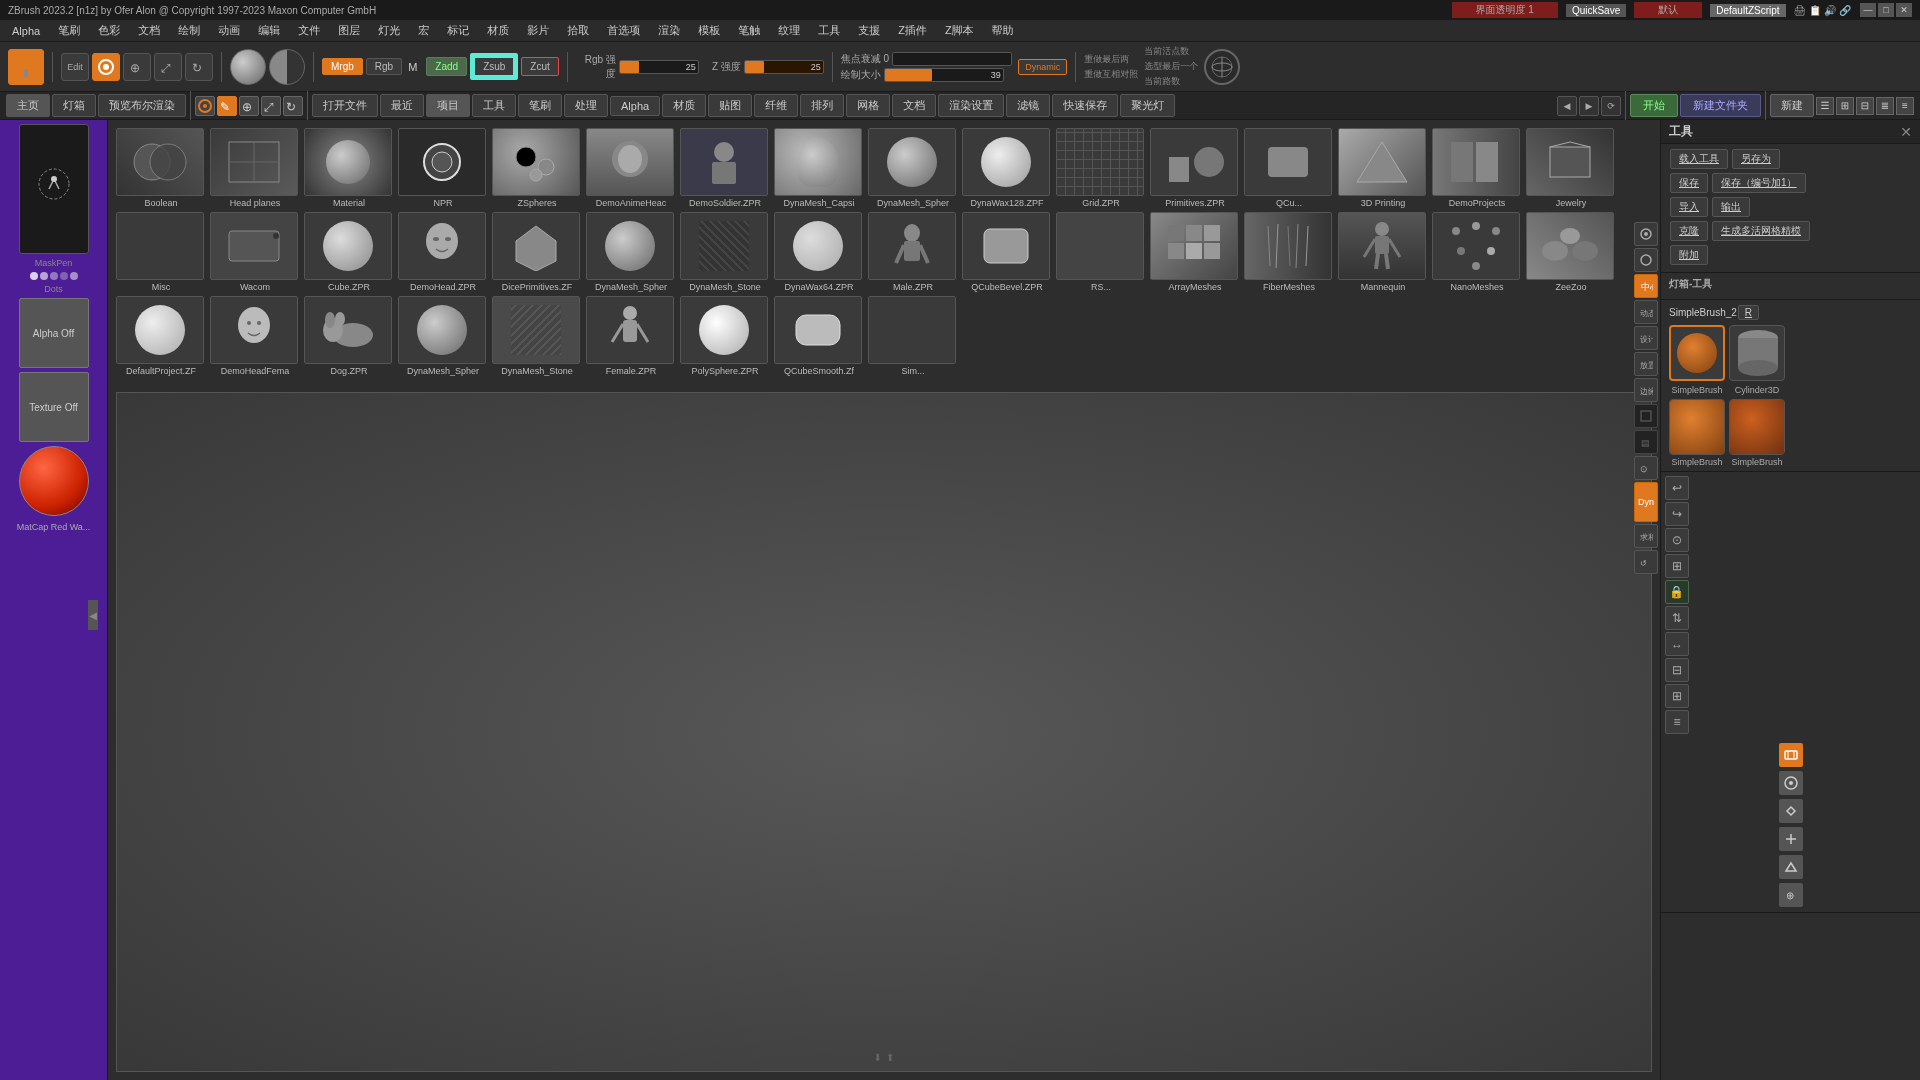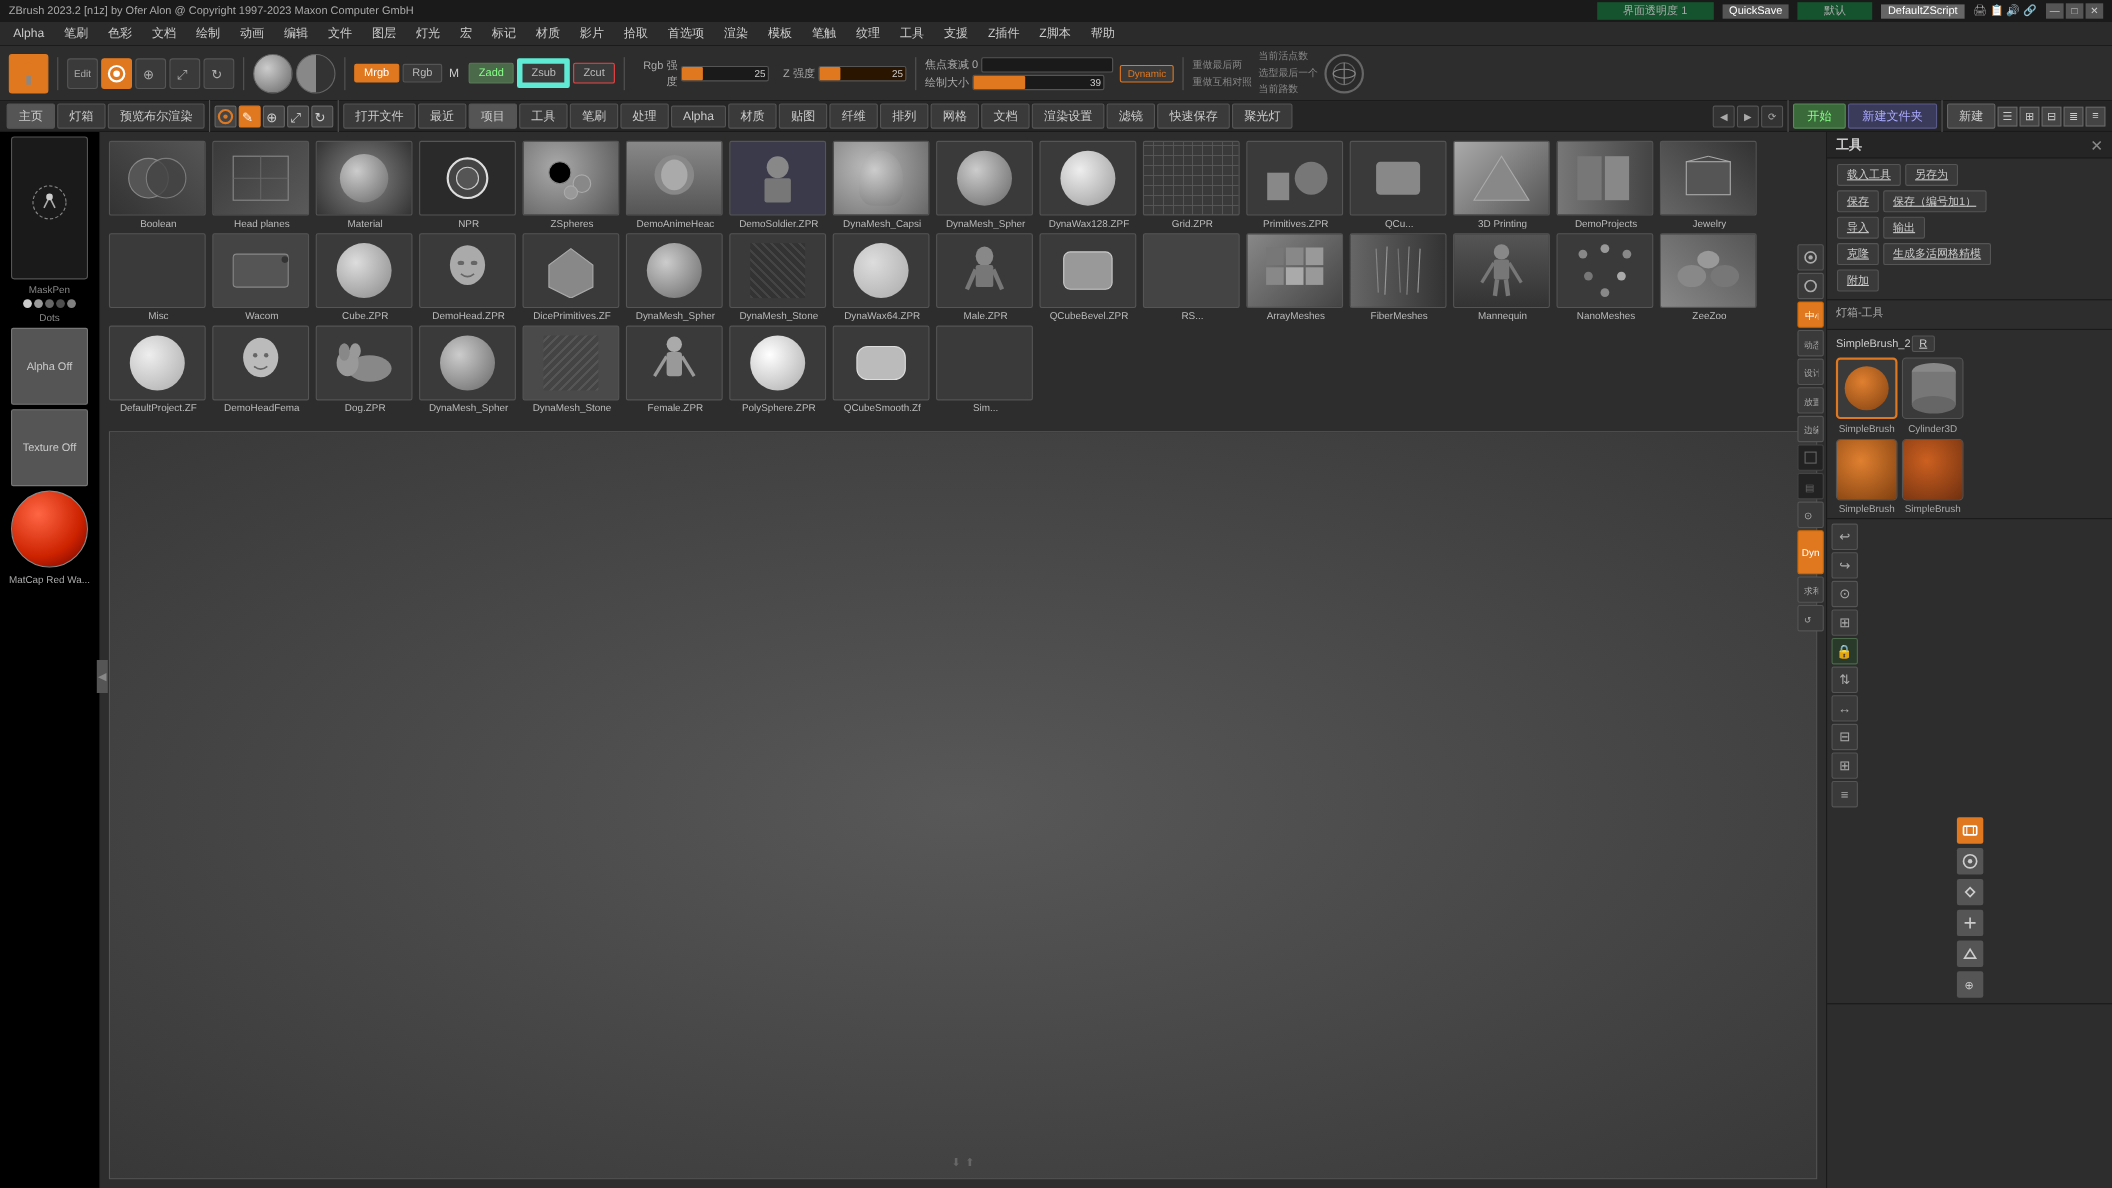--- a/index.html
+++ b/index.html
@@ -32,21 +32,21 @@
     }
     .title-btn {
       background: #333;
       border: none;
       color: #aaa;
       padding: 1px 6px;
       font-size: 10px;
       cursor: pointer;
     }
     .quicksave-btn { background: #555; color: #fff; }
-    .interface-label { background: #14532d; padding: 1px 24px; text-align: right; }
+    .interface-label { background: #7f1d1d; padding: 1px 24px; text-align: right; }
     .defaultzscript-label { background: #666; padding: 1px 6px; color: #fff; }
     .win-controls { display: flex; gap: 2px; }
     .win-btn {
       width: 16px; height: 14px;
       background: #555;
       border: none;
       color: #ccc;
       font-size: 9px;
       cursor: pointer;
       display: flex; align-items: center; justify-content: center;
@@ -216,22 +216,22 @@
 
     
     #main-area {
       display: flex;
       height: calc(1080px - 20px - 22px - 50px - 28px);
       position: relative;
     }
 
     
     #left-panel {
-      width: 91px;
-      background: #000000;
+      width: 108px;
+      background: #4c1d95;
       border-right: 1px solid #1a1a1a;
       display: flex;
       flex-direction: column;
       align-items: center;
       padding: 4px;
       gap: 4px;
       overflow: hidden;
     }
 
     .mask-pen-area {
@@ -434,20 +434,21 @@
     .right-section {
       padding: 4px 8px;
       border-bottom: 1px solid #1a1a1a;
     }
     .right-section-title {
       font-size: 10px;
       color: #aaa;
       margin-bottom: 4px;
       display: flex;
       justify-content: space-between;
+      font-weight: bold;
     }
     .right-btn {
       background: #3a3a3a;
       border: 1px solid #555;
       color: #ccc;
       padding: 2px 8px;
       font-size: 10px;
       cursor: pointer;
       border-radius: 2px;
       margin: 1px;

